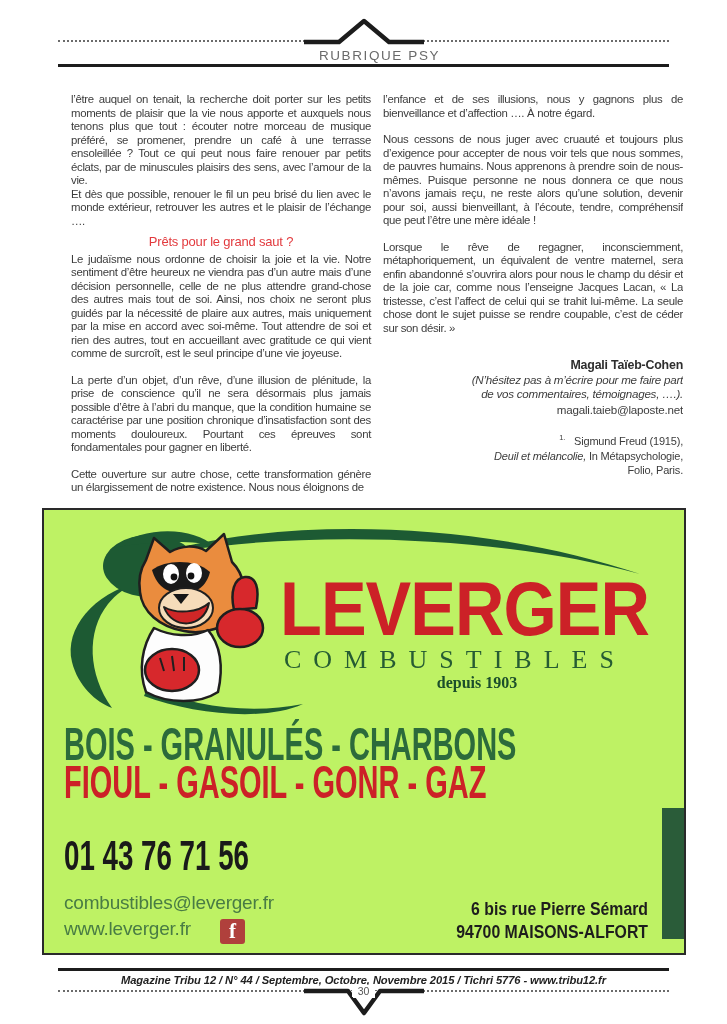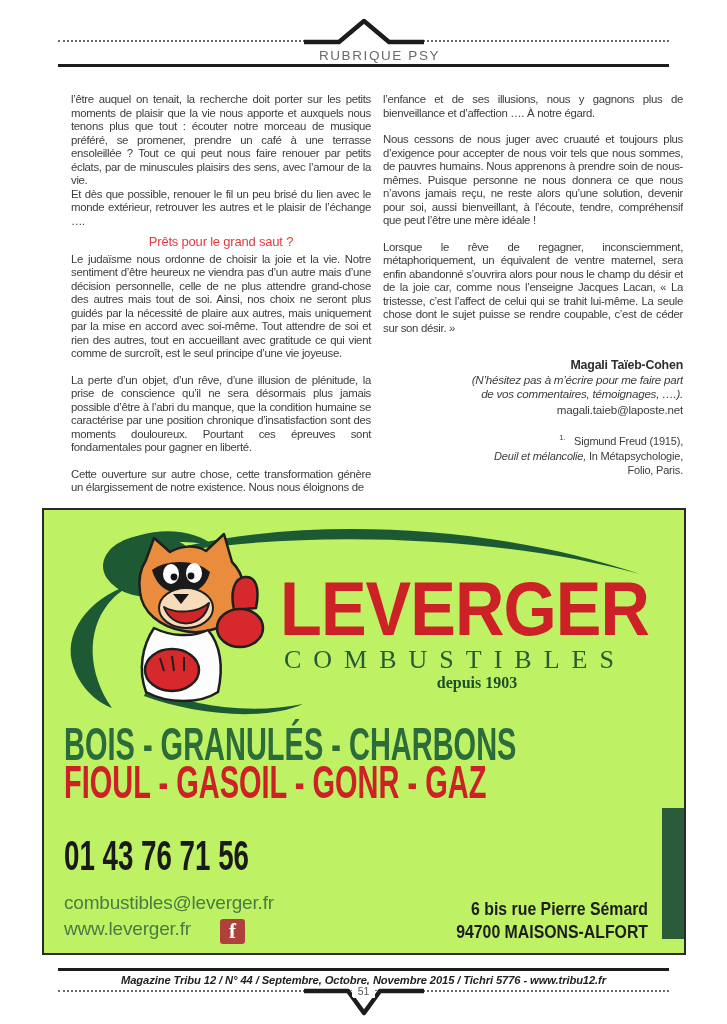--- a/index.html
+++ b/index.html
@@ -163,15 +163,15 @@
   </div>
 
   <div class="rule-solid" style="top:968px;left:58px;width:611px;height:3px;"></div>
   <div class="footer-text">Magazine Tribu 12 / N° 44 / Septembre, Octobre, Novembre 2015 / Tichri 5776 - www.tribu12.fr</div>
   <div class="dotted-rule" style="top:990px;left:58px;width:611px;"></div>
   <svg class="ornament" style="left:299px;top:986px;" width="130" height="36" viewBox="0 0 130 36">
     <polygon points="49,5 65,27 81,5" fill="#ffffff"></polygon>
     <path d="M5,5 H49 L65,27 L81,5 H125" fill="none" stroke="#1c1c1c" stroke-width="4.5" stroke-linejoin="round"></path>
     <rect x="54" y="0" width="22" height="12" fill="#ffffff"></rect>
   </svg>
-  <div class="page-number">51</div>
+  <div class="page-number">30</div>
 
 </div>
 
 </body></html>

